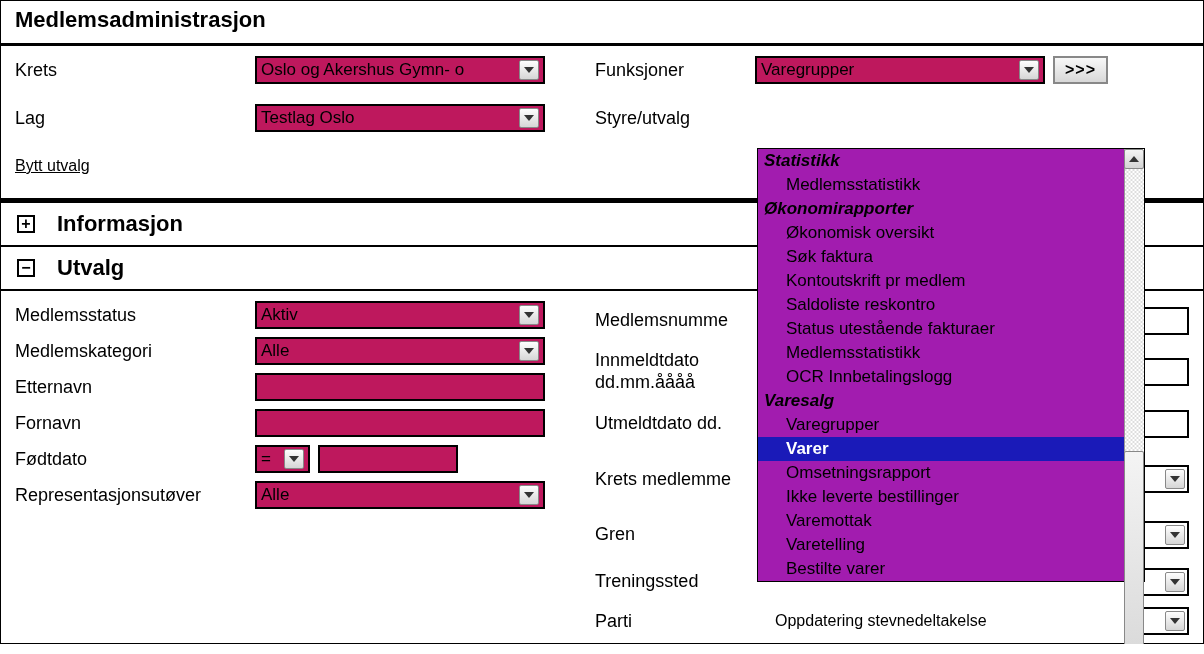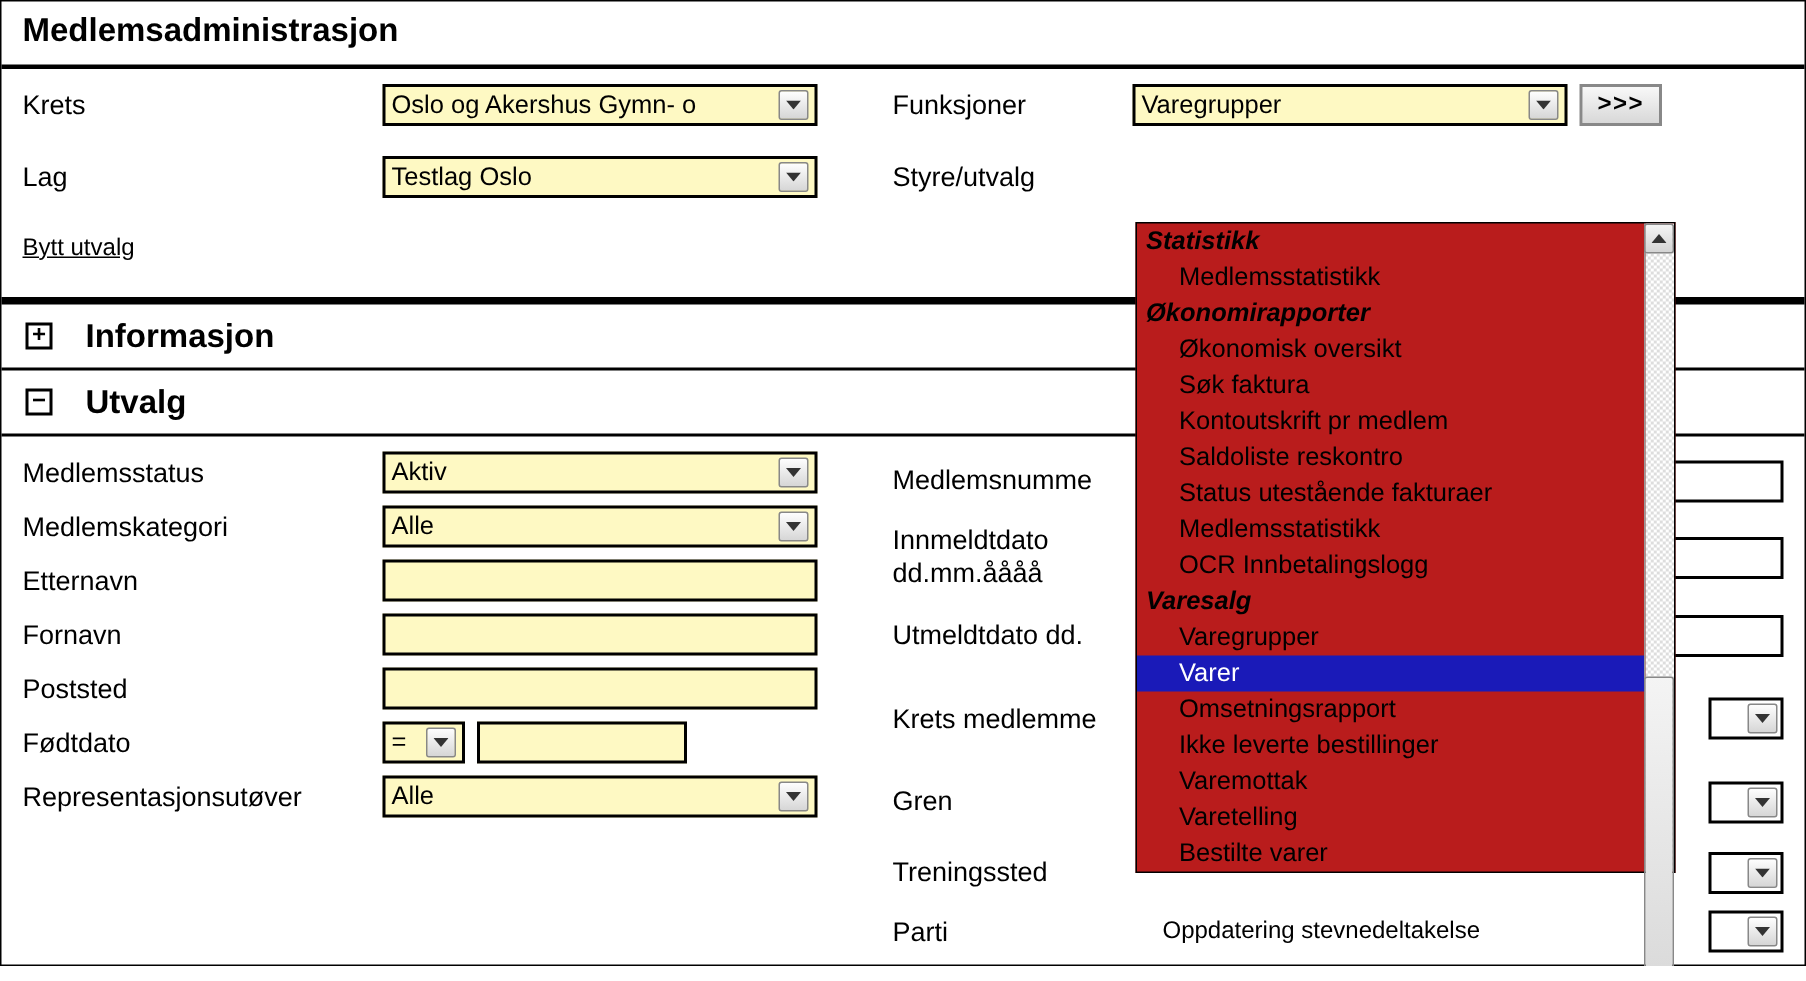--- a/index.html
+++ b/index.html
@@ -40,21 +40,21 @@
   .rlabel {
     width: 160px;
     font-size: 18px;
   }
   .link {
     text-decoration: underline;
     cursor: pointer;
   }
   .select, .text, .small-select, .wide-select {
     border: 2px solid #000;
-    background: #fef9c3;
+    background: #be185d;
     font-size: 17px;
     padding: 2px 4px;
     height: 28px;
     font-family: inherit;
     display: flex;
     align-items: center;
     justify-content: space-between;
     position: relative;
   }
   .select { width: 290px; }
@@ -116,23 +116,23 @@
   }
   .col-a { width: 580px; }
   .col-b { flex: 1; }
   .col-b .form-row { min-height: 43px; }
 
   
   .listbox {
     position: absolute;
     top: 102px;
     left: 756px;
-    width: 360px;
+    width: 388px;
     border: 1px solid #000;
-    background: #b91c1c;
+    background: #a21caf;
     font-size: 17px;
     z-index: 50;
   }
   .listbox .track {
     position: absolute;
     right: 0;
     top: 0;
     bottom: 0;
     width: 20px;
     background: repeating-conic-gradient(#ddd 0% 25%, #fff 0% 50%) 50% / 4px 4px;
@@ -166,20 +166,21 @@
     font-weight: bold;
     font-style: italic;
     padding: 2px 6px;
   }
   .lb-item {
     padding: 2px 6px 2px 28px;
   }
   .lb-item.sel {
     background: #1a1ab8;
     color: #fff;
+    font-weight: bold;
   }
 
   .right-dd {
     width: 50px;
     height: 28px;
     border: 2px solid #000;
     background: #fff;
     display: flex;
     align-items: center;
     justify-content: flex-end;
@@ -334,24 +335,20 @@
       </div>
       <div class="form-row">
         <div class="label">Etternavn</div>
         <div class="text"></div>
       </div>
       <div class="form-row">
         <div class="label">Fornavn</div>
         <div class="text"></div>
       </div>
       <div class="form-row">
-        <div class="label">Poststed</div>
-        <div class="text"></div>
-      </div>
-      <div class="form-row">
         <div class="label">Fødtdato</div>
         <div class="small-select">
           <span>=</span>
           <span class="dd-arrow">
               <svg width="10" height="6">
                 <polygon points="0,0 10,0 5,6" fill="#333"></polygon>
               </svg>
             </span>
         </div>
         <div style="width:8px"></div>

